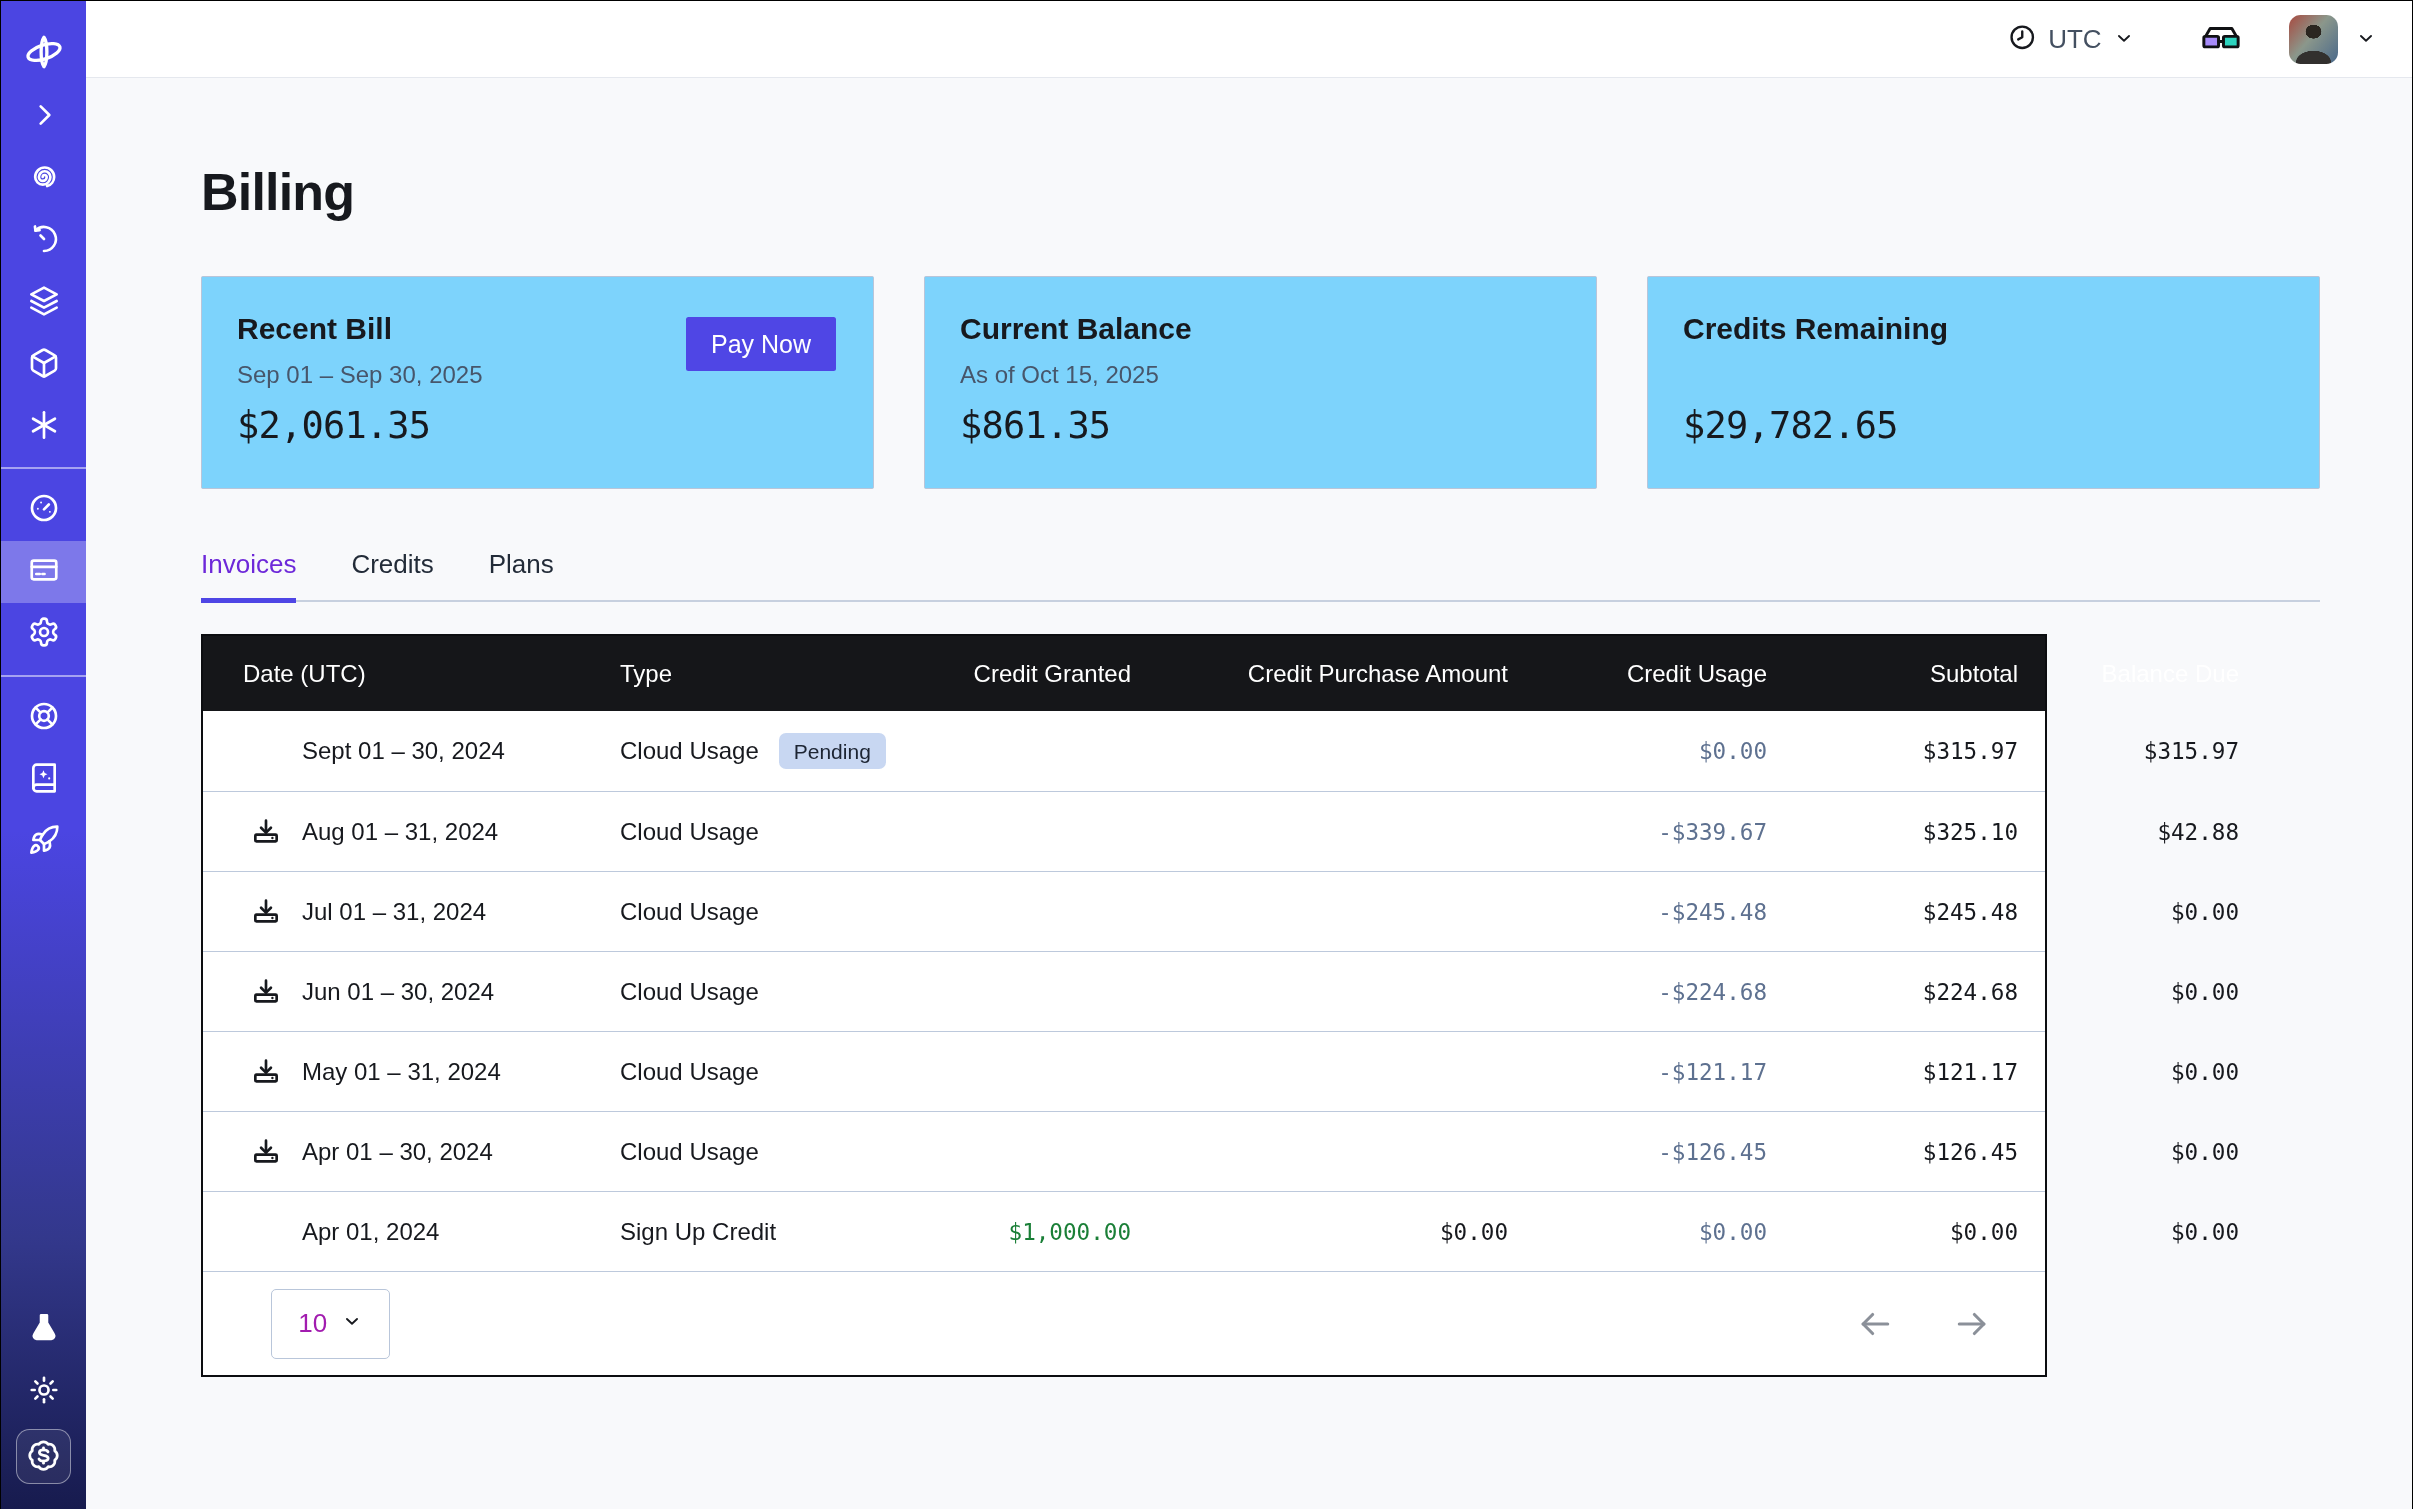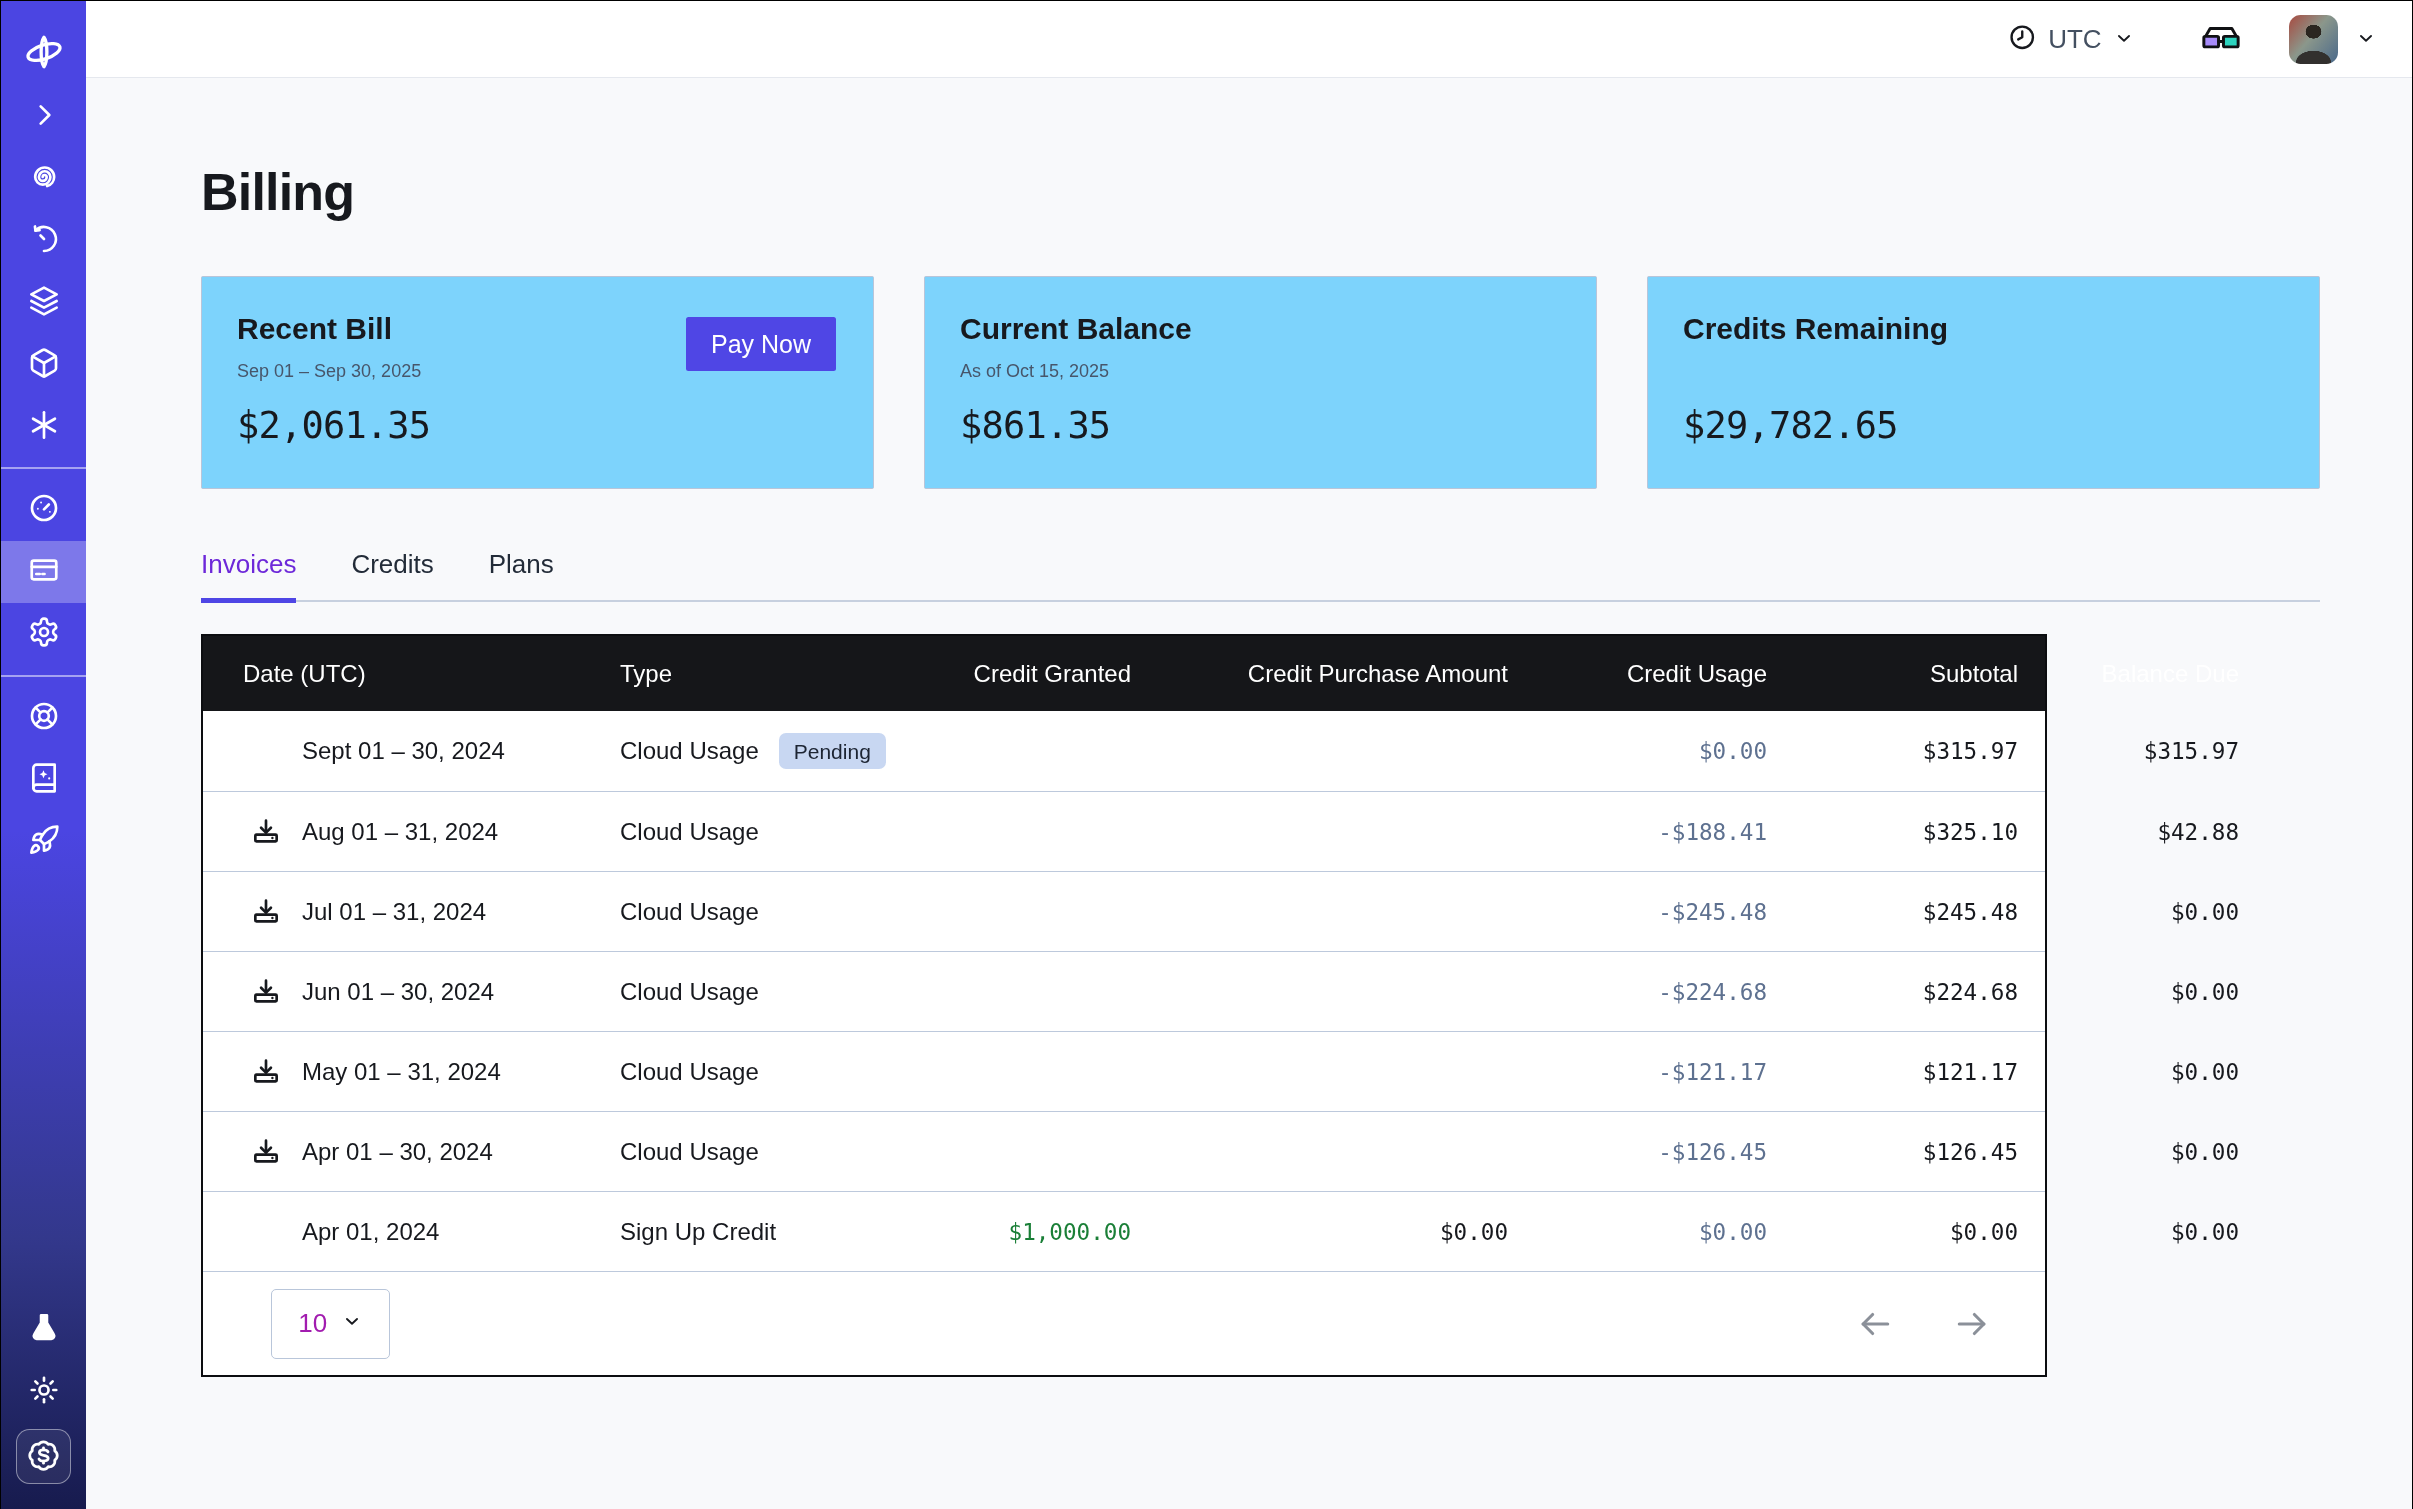--- a/index.html
+++ b/index.html
@@ -40,21 +40,21 @@
       linear-gradient(130deg,#a84a40 0%,#8b978b 45%,#49688a 100%);}
   .account .chev svg{width:22px;height:22px;color:#17191e;}
 
   .content{padding-left:115px;}
   h1.page-title{margin:84px 8px 0 0;font-size:52px;font-weight:700;letter-spacing:-0.8px;color:#17191e;}
 
   
   .cards{display:flex;gap:50px;margin-top:54px;}
   .card{width:673px;height:213px;background:#7dd3fc;border:1.7px solid #b9c5d9;border-radius:1.7px;position:relative;}
   .card-title{position:absolute;top:35px;left:35px;font-size:30px;font-weight:700;color:#17191e;}
-  .card-sub{position:absolute;top:84px;left:35px;font-size:18px;color:#47566b;}
+  .card-sub{position:absolute;top:84px;left:35px;font-size:24px;color:#47566b;}
   .card-amount{position:absolute;top:127px;left:35px;font-size:37px;letter-spacing:-0.8px;
     font-family:"DejaVu Sans Mono", monospace;color:#17191e;}
   .pay-btn{position:absolute;top:40px;right:37px;height:54px;padding:0 25px;background:#4f46e5;color:#fff;
     border:none;border-radius:2.5px;font-size:25px;font-family:"Liberation Sans", sans-serif;display:flex;align-items:center;cursor:pointer;}
 
   
   .tabs{display:flex;gap:55px;margin-top:60px;width:2119px;border-bottom:2.5px solid #c7d0df;}
   .tab{font-size:26px;color:#222b38;padding-bottom:20px;cursor:pointer;position:relative;}
   .tab.active{color:#6d28d9;}
   .tab.active::after{content:"";position:absolute;left:0;right:0;bottom:-2.5px;height:4.2px;background:#4f46e5;}
@@ -312,21 +312,21 @@
                     <circle cx="16.8" cy="16.5" r="0.9" fill="currentColor" stroke="none"></circle>
                   </svg>
                 </span>
                 <span>Aug 01 – 31, 2024</span>
               </div>
               <div class="c-type">
                 <span>Cloud Usage</span>
               </div>
               <div class="c-num mono "></div>
               <div class="c-num mono "></div>
-              <div class="c-num mono v-usage">-$188.41</div>
+              <div class="c-num mono v-usage">-$339.67</div>
               <div class="c-num mono ">$325.10</div>
               <div class="c-num mono  c-balance">$42.88</div>
             </div>
             <div class="grid row">
               <div class="c-date">
                 <span class="dl-slot">
                   <svg viewBox="0 0 24 24" fill="none" stroke="currentColor" stroke-width="2" stroke-linecap="round" stroke-linejoin="round">
                     <line x1="12" y1="3.5" x2="12" y2="12.3"></line>
                     <polyline points="8.3 8.8 12 12.5 15.7 8.8"></polyline>
                     <rect x="4" y="14" width="16" height="5" rx="0.8"></rect>

